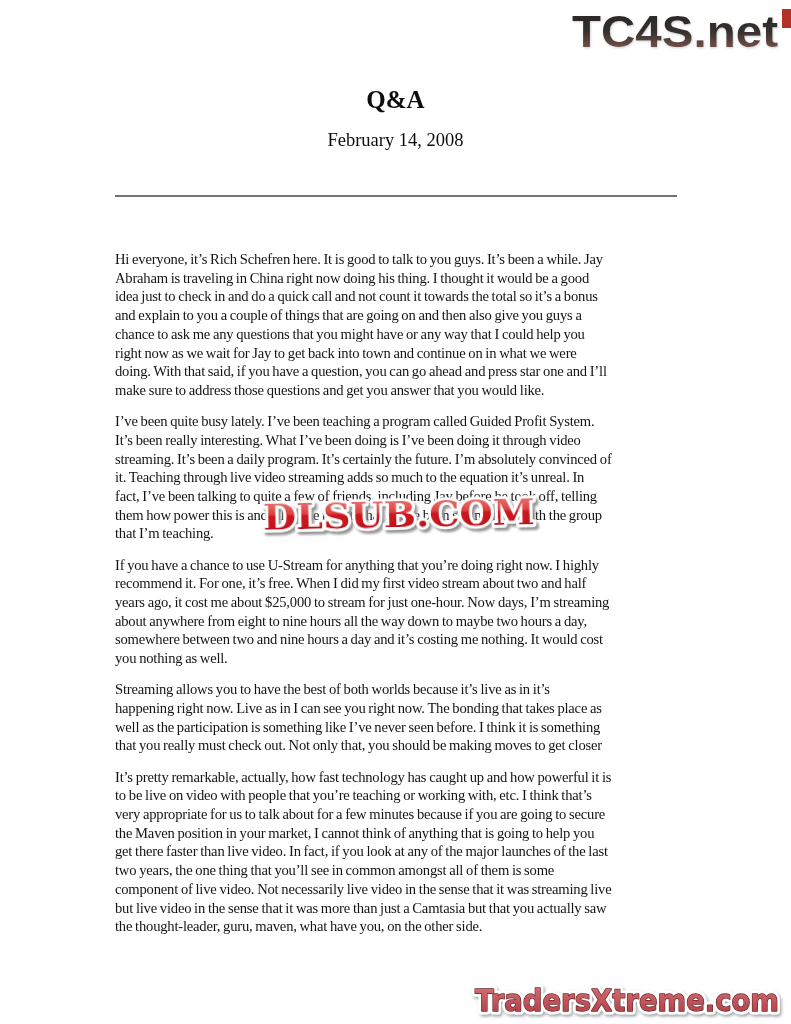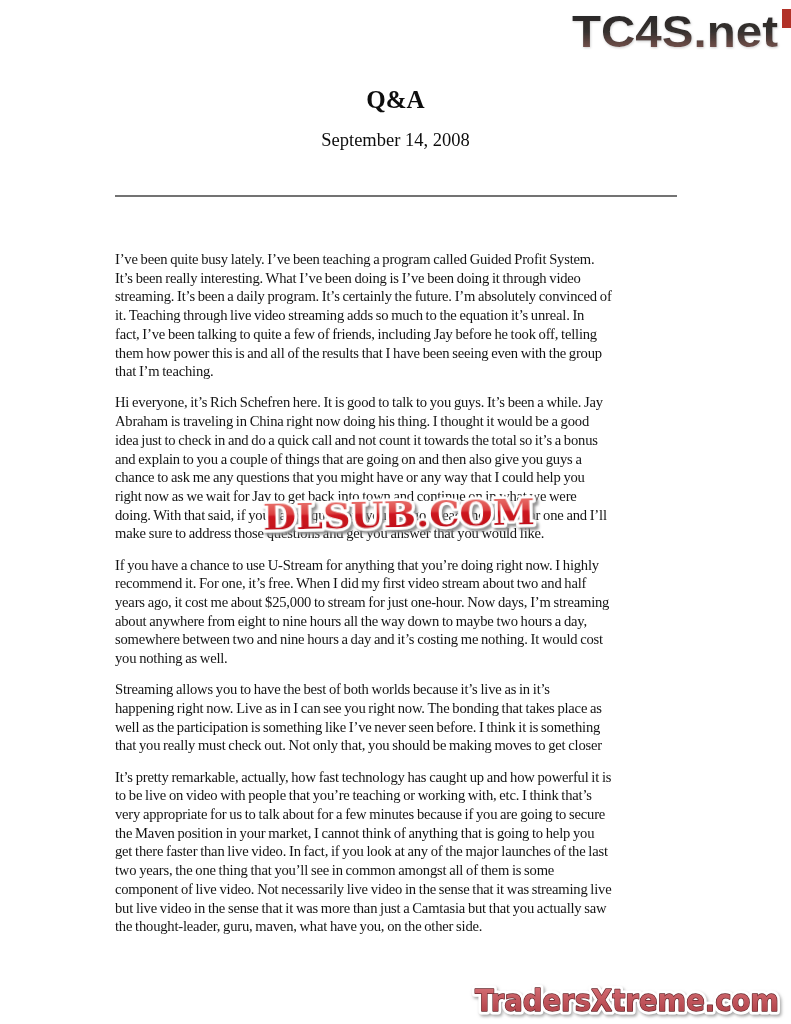--- a/index.html
+++ b/index.html
@@ -57,40 +57,40 @@
         <filter id="fHeader" x="-10%" y="-10%" width="120%" height="130%">
           <feDropShadow dx="0.6" dy="1" stdDeviation="0.8" flood-color="#c9c9c9" flood-opacity="0.9"></feDropShadow>
         </filter>
       </defs>
       <text x="2" y="43" font-family="'Liberation Sans',sans-serif" font-weight="bold" font-size="45" fill="url(#gHeader)" filter="url(#fHeader)" textLength="206" lengthAdjust="spacingAndGlyphs">TC4S.net</text>
     </svg>
   </div>
   <div class="corner-accent"></div>
 
   <div class="doc-title">Q&amp;A</div>
-  <div class="doc-date">September 14, 2008</div>
+  <div class="doc-date">February 14, 2008</div>
 
   <div class="rule"></div>
 
   <div class="body-text">
-    <p>I’ve been quite busy lately. I’ve been teaching a program called Guided Profit System.
-It’s been really interesting. What I’ve been doing is I’ve been doing it through video
-streaming. It’s been a daily program. It’s certainly the future. I’m absolutely convinced of
-it. Teaching through live video streaming adds so much to the equation it’s unreal. In
-fact, I’ve been talking to quite a few of friends, including Jay before he took off, telling
-them how power this is and all of the results that I have been seeing even with the group
-that I’m teaching.</p>
     <p>Hi everyone, it’s Rich Schefren here. It is good to talk to you guys. It’s been a while. Jay
 Abraham is traveling in China right now doing his thing. I thought it would be a good
 idea just to check in and do a quick call and not count it towards the total so it’s a bonus
 and explain to you a couple of things that are going on and then also give you guys a
 chance to ask me any questions that you might have or any way that I could help you
 right now as we wait for Jay to get back into town and continue on in what we were
 doing. With that said, if you have a question, you can go ahead and press star one and I’ll
 make sure to address those questions and get you answer that you would like.</p>
+    <p>I’ve been quite busy lately. I’ve been teaching a program called Guided Profit System.
+It’s been really interesting. What I’ve been doing is I’ve been doing it through video
+streaming. It’s been a daily program. It’s certainly the future. I’m absolutely convinced of
+it. Teaching through live video streaming adds so much to the equation it’s unreal. In
+fact, I’ve been talking to quite a few of friends, including Jay before he took off, telling
+them how power this is and all of the results that I have been seeing even with the group
+that I’m teaching.</p>
     <p>If you have a chance to use U-Stream for anything that you’re doing right now. I highly
 recommend it. For one, it’s free. When I did my first video stream about two and half
 years ago, it cost me about $25,000 to stream for just one-hour. Now days, I’m streaming
 about anywhere from eight to nine hours all the way down to maybe two hours a day,
 somewhere between two and nine hours a day and it’s costing me nothing. It would cost
 you nothing as well.</p>
     <p>Streaming allows you to have the best of both worlds because it’s live as in it’s
 happening right now. Live as in I can see you right now. The bonding that takes place as
 well as the participation is something like I’ve never seen before. I think it is something
 that you really must check out. Not only that, you should be making moves to get closer</p>

